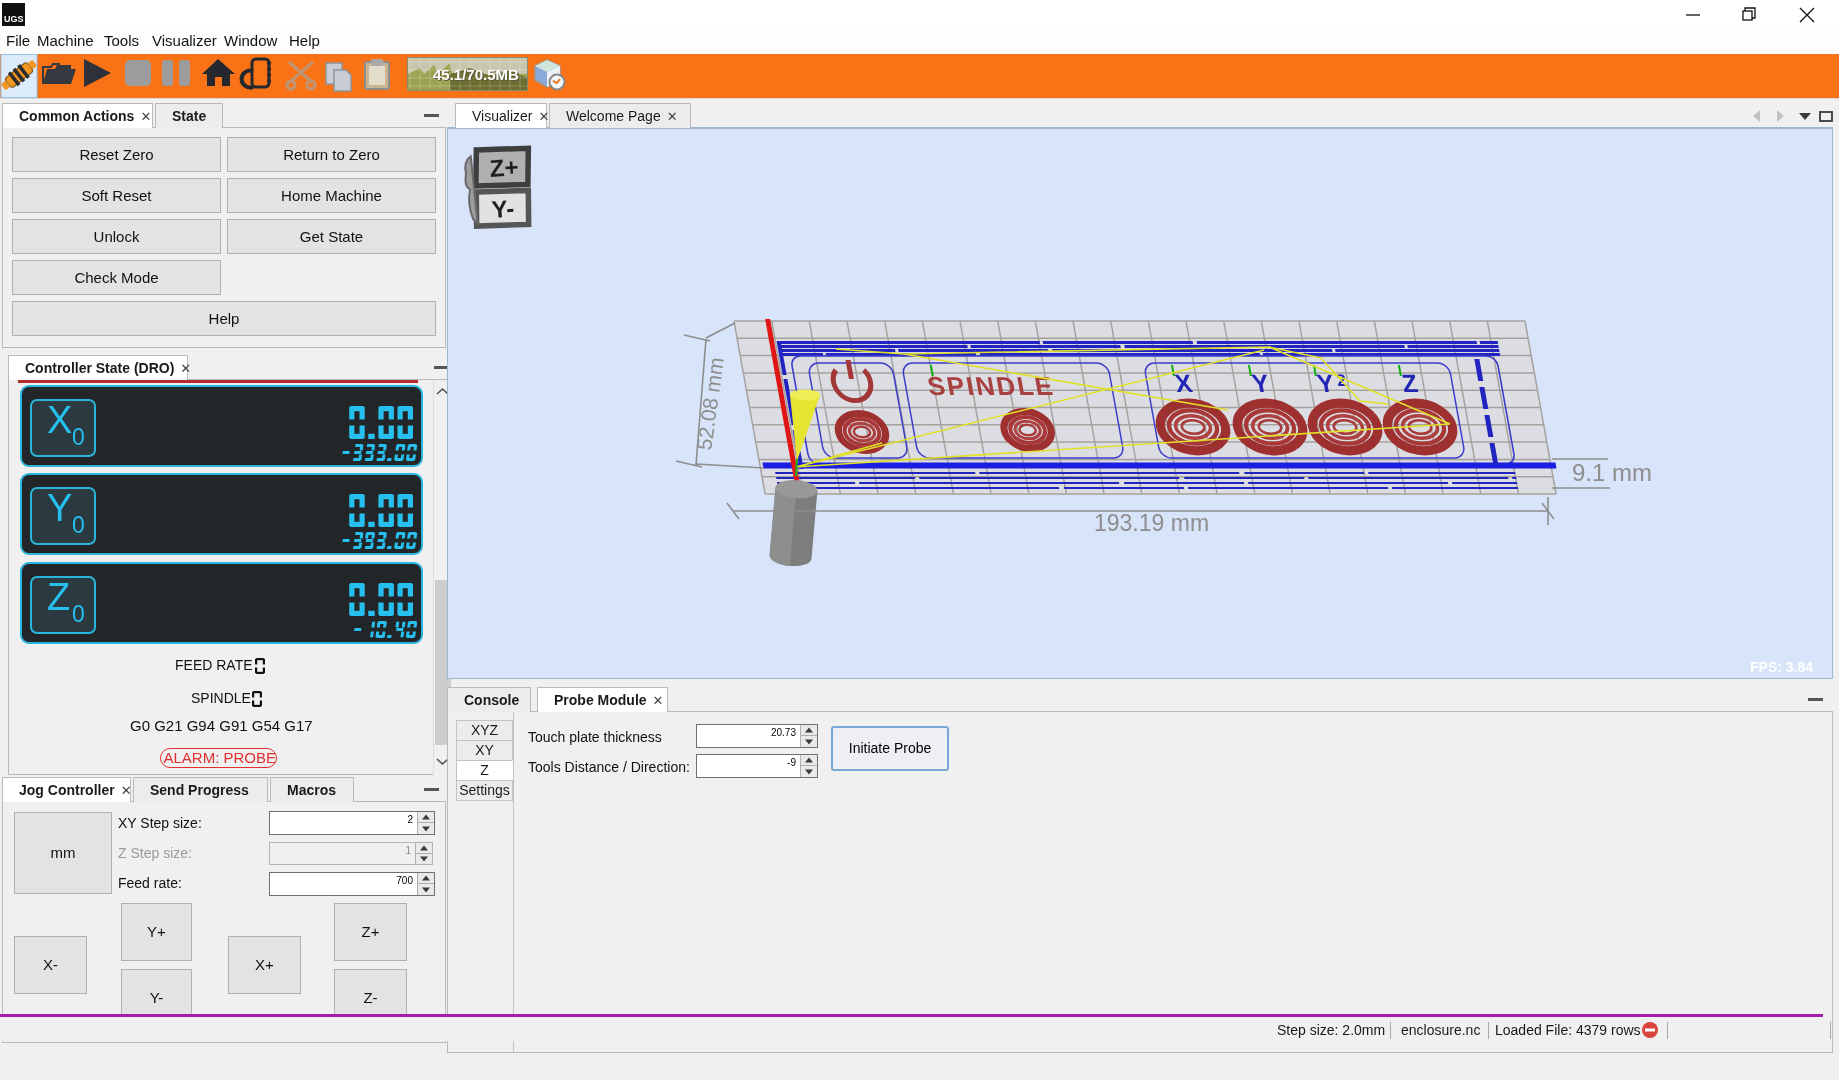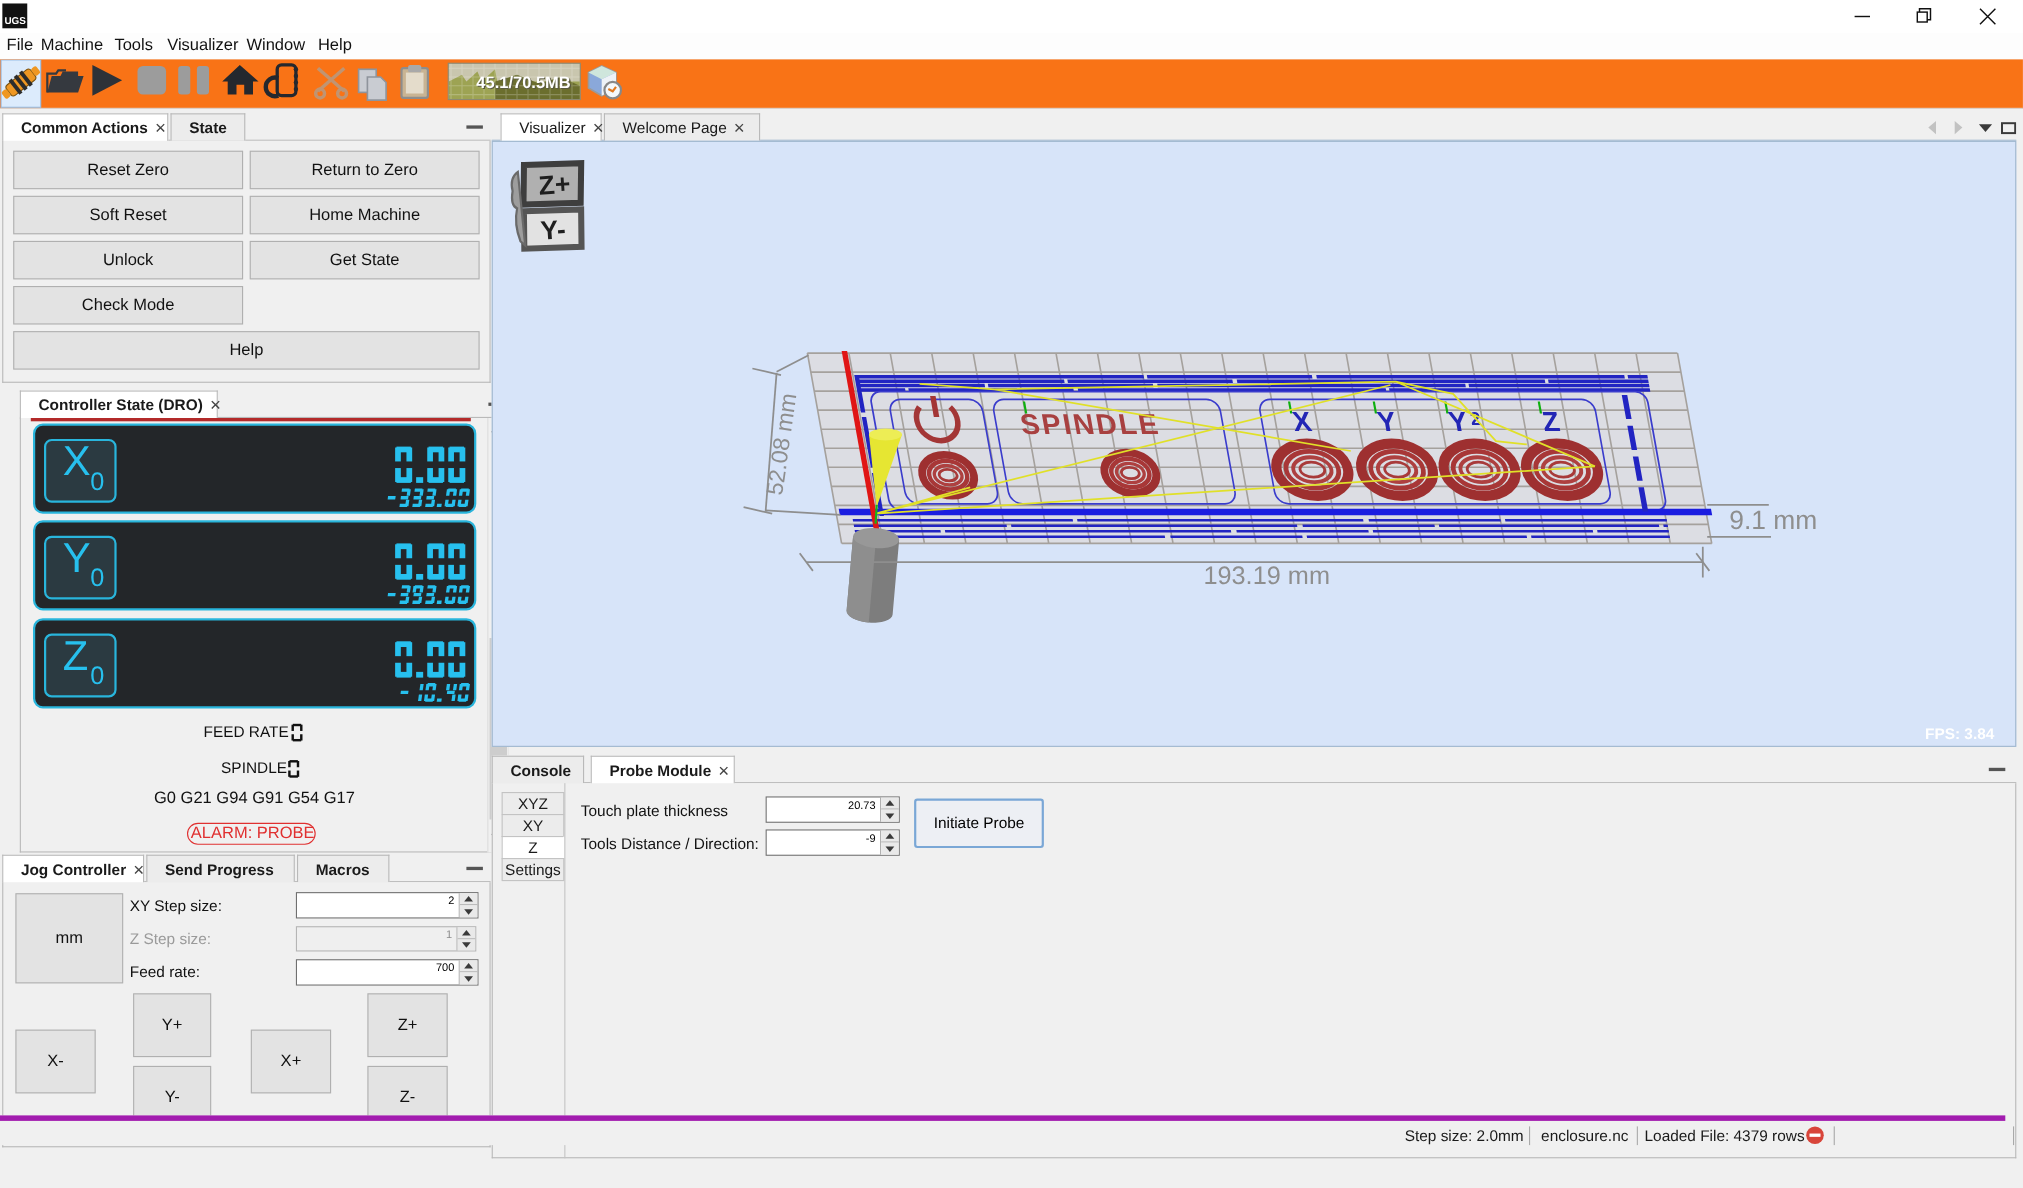--- a/index.html
+++ b/index.html
@@ -118,21 +118,21 @@
     <div class="btn" style="left:224px;top:9px;width:209px;height:35px;line-height:33px">Return to Zero</div>
     <div class="btn" style="left:9px;top:50px;width:209px;height:35px;line-height:33px">Soft Reset</div>
     <div class="btn" style="left:224px;top:50px;width:209px;height:35px;line-height:33px">Home Machine</div>
     <div class="btn" style="left:9px;top:91px;width:209px;height:35px;line-height:33px">Unlock</div>
     <div class="btn" style="left:224px;top:91px;width:209px;height:35px;line-height:33px">Get State</div>
     <div class="btn" style="left:9px;top:132px;width:209px;height:35px;line-height:33px">Check Mode</div>
     <div class="btn" style="left:9px;top:173px;width:424px;height:35px;line-height:33px">Help</div>
   </div>
 </div>
 
-<div class="panel" style="left:18px;top:355px;width:448px;height:420px">
+<div class="panel" style="left:8px;top:355px;width:448px;height:420px">
   <div class="tabrow"></div>
   <div class="tab sel" style="left:0px;width:180px">Controller State (DRO)<span class="x">✕</span></div>
   <div class="pmin" style="right:7px"></div>
   <div class="pbody" style="width:444px;height:395px">
     <div class="abs" style="left:9px;top:0px;width:400px;height:3px;background:#b32a2a"></div>
     <div class="dro" style="top:5px">
         <div class="droBtn">
           <span class="ax">X</span>
           <span class="sub">0</span>
         </div>
@@ -516,21 +516,21 @@
           </div>
           <div class="sb">
             <span class="tri dn"></span>
           </div>
         </div>
       </div>
     <div class="abs" style="left:383px;top:14px;width:118px;height:45px;background:#edeff4;border:2px solid #7aa7d6;border-radius:3px;font-size:14px;text-align:center;line-height:41px">Initiate Probe</div>
   </div>
 </div>
 
-<div class="abs" style="left:0;top:1014px;width:1823px;height:27px;background:#f0f0f0;border-top:5px solid #a21caf">
+<div class="abs" style="left:0;top:1014px;width:1823px;height:27px;background:#f0f0f0;border-top:3px solid #a21caf">
   <div class="sbtext" style="left:1277px">Step size: 2.0mm</div>
   <div class="sep" style="left:1390px"></div>
   <div class="sbtext" style="left:1401px">enclosure.nc</div>
   <div class="sep" style="left:1488px"></div>
   <div class="sbtext" style="left:1495px">Loaded File: 4379 rows</div>
   <svg class="abs" style="left:1641px;top:4px" width="18" height="18">
       <circle cx="9" cy="9" r="8" fill="#d8453a"></circle>
       <rect x="4" y="7.5" width="10" height="3" fill="#fff"></rect>
     </svg>
   <div class="sep" style="left:1667px"></div>

